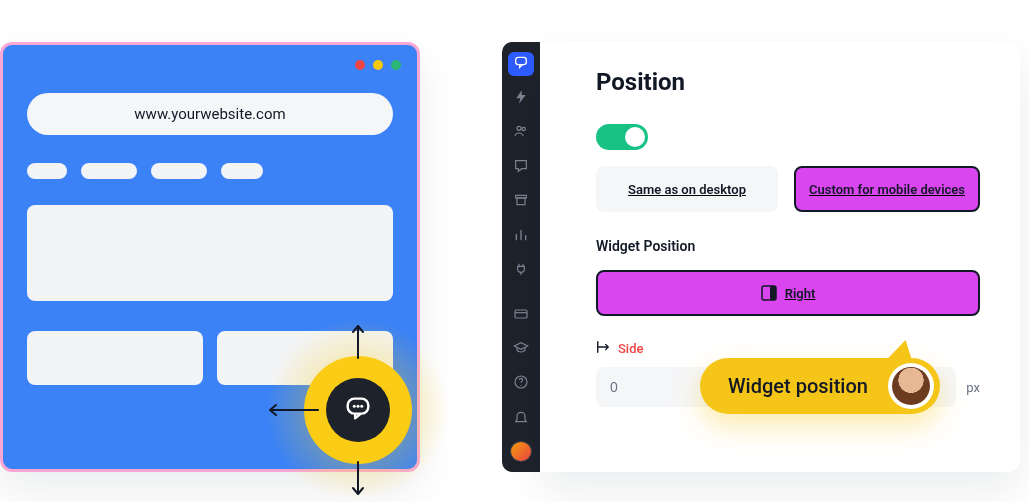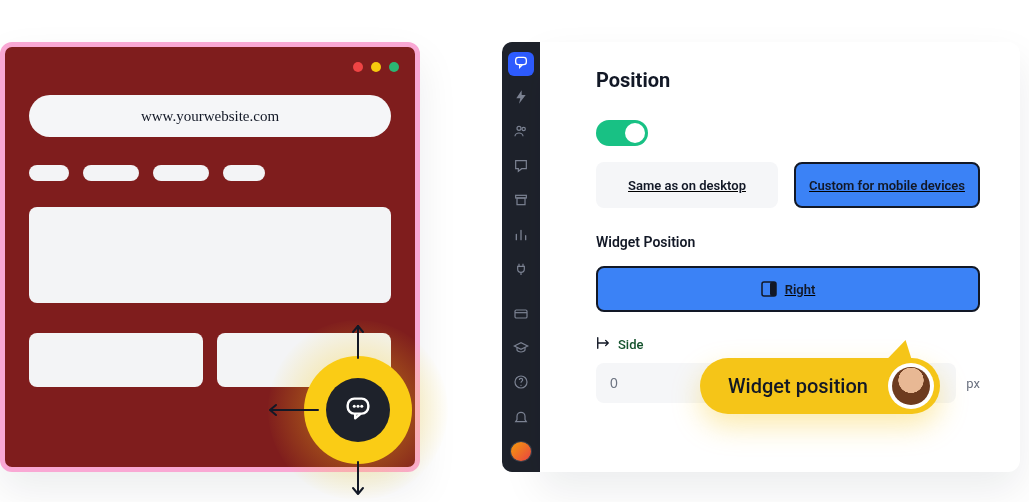--- a/index.html
+++ b/index.html
@@ -12,26 +12,25 @@
     overflow: hidden;
   }
 
   
   .browser {
     position: absolute;
     left: 0;
     top: 42px;
     width: 420px;
     height: 430px;
-    background: #7f1d1d;
+    background: #3b82f6;
     border-radius: 12px;
-    border: 5px solid #f9a8d4;
+    border: 3px solid #f9a8d4;
     box-shadow: 0 18px 40px rgba(18, 24, 38, 0.08);
     overflow: hidden;
-    font-family: Liberation Serif, serif;
   }
   .titlebar {
     height: 40px;
     display: flex;
     align-items: center;
     justify-content: flex-end;
     padding: 0 16px;
     gap: 8px;
   }
   .dot { width: 10px; height: 10px; border-radius: 50%; }
@@ -111,21 +110,21 @@
 
   .panel {
     position:absolute;
     left:540px; top:42px;
     width:480px; height:430px;
     background:#fff;
     border-radius:0 12px 12px 0;
     box-shadow: 0 18px 40px rgba(18, 24, 38, 0.08);
     padding: 26px 40px 20px 56px;
   }
-  .panel h2 { font-size:20px; font-weight:700; color:#121826; }
+  .panel h2 { font-size:24px; font-weight:700; color:#121826; }
   .row {
     display:flex; align-items:center; justify-content:space-between;
     margin-top:28px;
     font-size:14px; color:#121826; font-weight:500;
   }
   .toggle {
     width:52px; height:26px; border-radius:14px; background:#18c184;
     position:relative; display:flex; align-items:center;
   }
   .toggle .knob {
@@ -138,27 +137,27 @@
   .seg {
     display:flex; gap:16px; margin-top:16px;text-decoration:underline;
   }
   .seg-btn {
     flex:1; height:46px; border-radius:8px;
     display:flex; align-items:center; justify-content:center; gap:8px;
     font-size:13px; font-weight:600;
     cursor:pointer;
   }
   .seg-btn.soft { background:#f5f6f8; color:#121826; }
-  .seg-btn.outline { border:2px solid #121826; color:#121826; background:#3b82f6; }
+  .seg-btn.outline { border:2px solid #121826; color:#121826; background:#d946ef; }
   .label2 { margin-top:26px; font-size:14px; font-weight:600; color:#121826; }
   .align-icon { width:16px; height:16px; }
 
   .side-label {
     margin-top:24px; display:flex; align-items:center; gap:8px;
-    font-size:13px; color:#14532d; font-weight:500;
+    font-size:13px; color:#ef4444; font-weight:500;
   }
   .input-row { display:flex; align-items:center; gap:10px; margin-top:10px; }
   .num-input {
     flex:1; height:40px; border:none; background:#f5f6f8; border-radius:8px;
     padding:0 14px; font-size:14px; color:#6b7280;
   }
   .unit { font-size:13px; color:#6b7280; }
 
   
   .tip {

